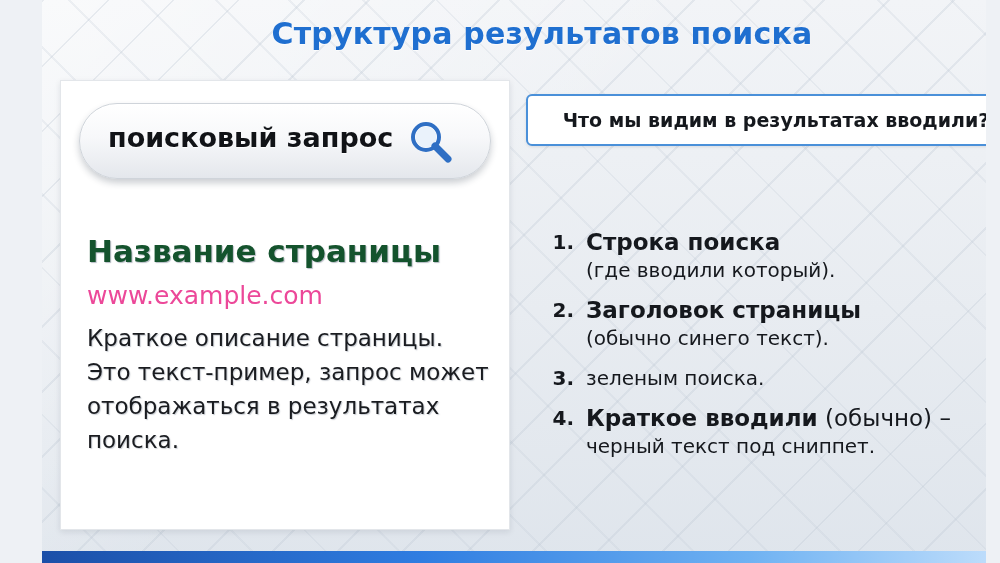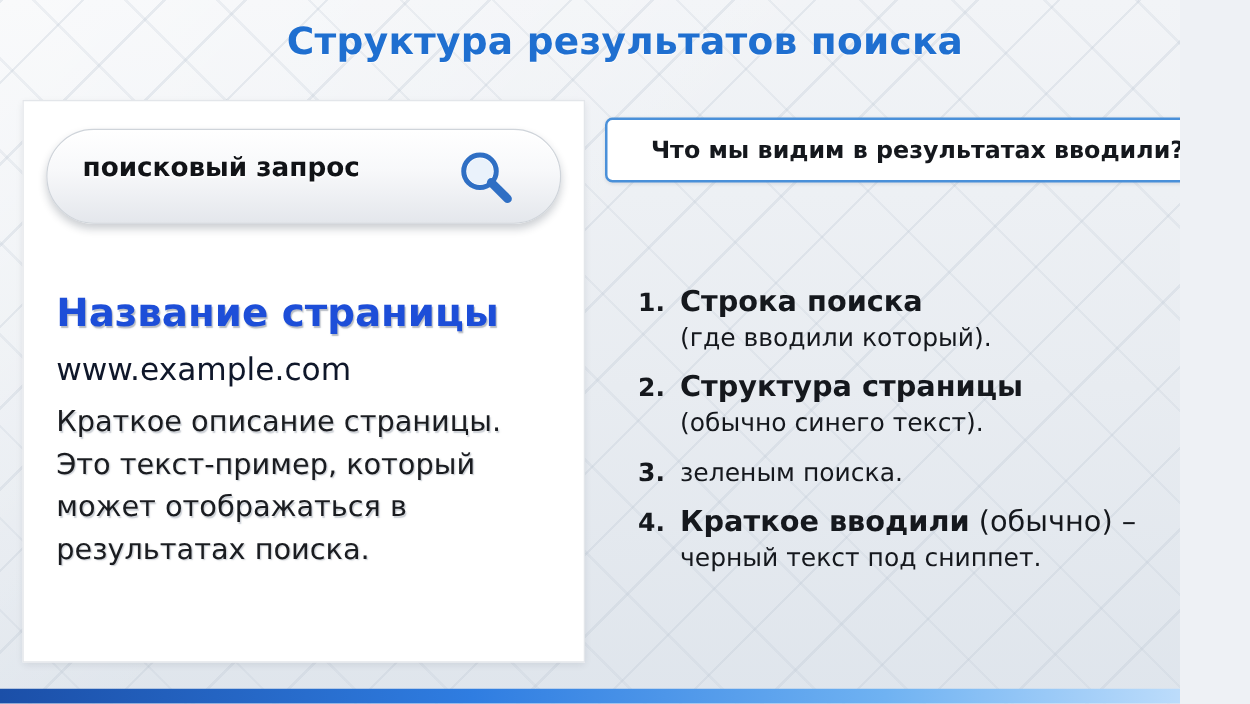--- a/index.html
+++ b/index.html
@@ -14,20 +14,21 @@
     overflow: hidden;
   }
   .slide {
     position: relative;
     width: 944px;
     height: 563px;
     background:
       linear-gradient(135deg, rgba(255,255,255,0.55) 0%, rgba(255,255,255,0) 45%),
       linear-gradient(to bottom, #f2f4f7 0%, #e8ecf1 55%, #dfe5ec 100%);
     overflow: hidden;
+    margin-left: 42px;
   }
   
   .slide::before {
     content: "";
     position: absolute;
     inset: 0;
     background-image:
       repeating-linear-gradient(135deg, rgba(190,200,212,0.30) 0 2px, rgba(190,200,212,0) 2px 46px),
       repeating-linear-gradient(45deg, rgba(190,200,212,0.22) 0 2px, rgba(190,200,212,0) 2px 52px);
     pointer-events: none;
@@ -75,50 +76,50 @@
     height: 74px;
     border-radius: 38px;
     background: linear-gradient(to bottom, #ffffff 0%, #f7f8fa 45%, #e4e7ec 100%);
     border: 1px solid #cfd4da;
     box-shadow: 0 4px 7px rgba(20,30,50,0.22), inset 0 1px 0 rgba(255,255,255,0.95);
   }
   .search-pill .query {
     position: absolute;
     left: 28px;
     top: 18px;
-    font-size: 21px;
+    font-size: 27px;
     font-weight: bold;
     color: #111317;
     text-shadow: 0 1px 1px rgba(255,255,255,0.9);
     white-space: nowrap;
   }
   .search-icon {
     position: absolute;
     right: 36px;
     top: 13px;
     width: 48px;
     height: 48px;
   }
 
   .page-title {
     position: absolute;
     left: 26px;
     top: 152px;
     font-size: 31px;
     font-weight: bold;
-    color: #1d4ed8;
+    color: #14532d;
     text-shadow: 1px 1px 1px rgba(120,130,145,0.55);
     white-space: nowrap;
   }
   .page-url {
     position: absolute;
     left: 26px;
     top: 200px;
     font-size: 25px;
-    color: #0f172a;
+    color: #ec4899;
     white-space: nowrap;
   }
   .snippet {
     position: absolute;
     left: 26px;
     top: 240px;
     width: 404px;
     font-size: 23px;
     line-height: 34px;
     color: #1a1c20;
@@ -201,21 +202,21 @@
         <svg viewBox="0 0 48 48" width="48" height="48">
           <circle cx="20" cy="20" r="13" fill="#ffffff" stroke="#2f6fc4" stroke-width="4"></circle>
           <circle cx="20" cy="20" r="10.5" fill="#eaf2fb"></circle>
           <line x1="29" y1="29" x2="42" y2="42" stroke="#2f6fc4" stroke-width="7" stroke-linecap="round"></line>
         </svg>
       </div>
     </div>
 
     <div class="page-title">Название страницы</div>
     <div class="page-url">www.example.com</div>
-    <div class="snippet">Краткое описание страницы. Это текст-пример, который может отображаться в результатах поиска.</div>
+    <div class="snippet">Краткое описание страницы. Это текст-пример, запрос может отображаться в результатах поиска.</div>
   </div>
 
   <div class="question-box">
     <span>Что мы видим в результатах вводили?</span>
   </div>
 
   <div class="points">
 
     <div class="point">
       <div class="point-num">1.</div>
@@ -224,21 +225,21 @@
           <b>Строка поиска</b><span></span>
         </div>
         <div class="point-line2">(где вводили который).</div>
       </div>
     </div>
 
     <div class="point">
       <div class="point-num">2.</div>
       <div class="point-body">
         <div class="point-line1">
-          <b>Структура страницы</b><span></span>
+          <b>Заголовок страницы</b><span></span>
         </div>
         <div class="point-line2">(обычно синего текст).</div>
       </div>
     </div>
 
     <div class="point">
       <div class="point-num">3.</div>
       <div class="point-body">
         <div class="point-line2">зеленым поиска.</div>
       </div>

